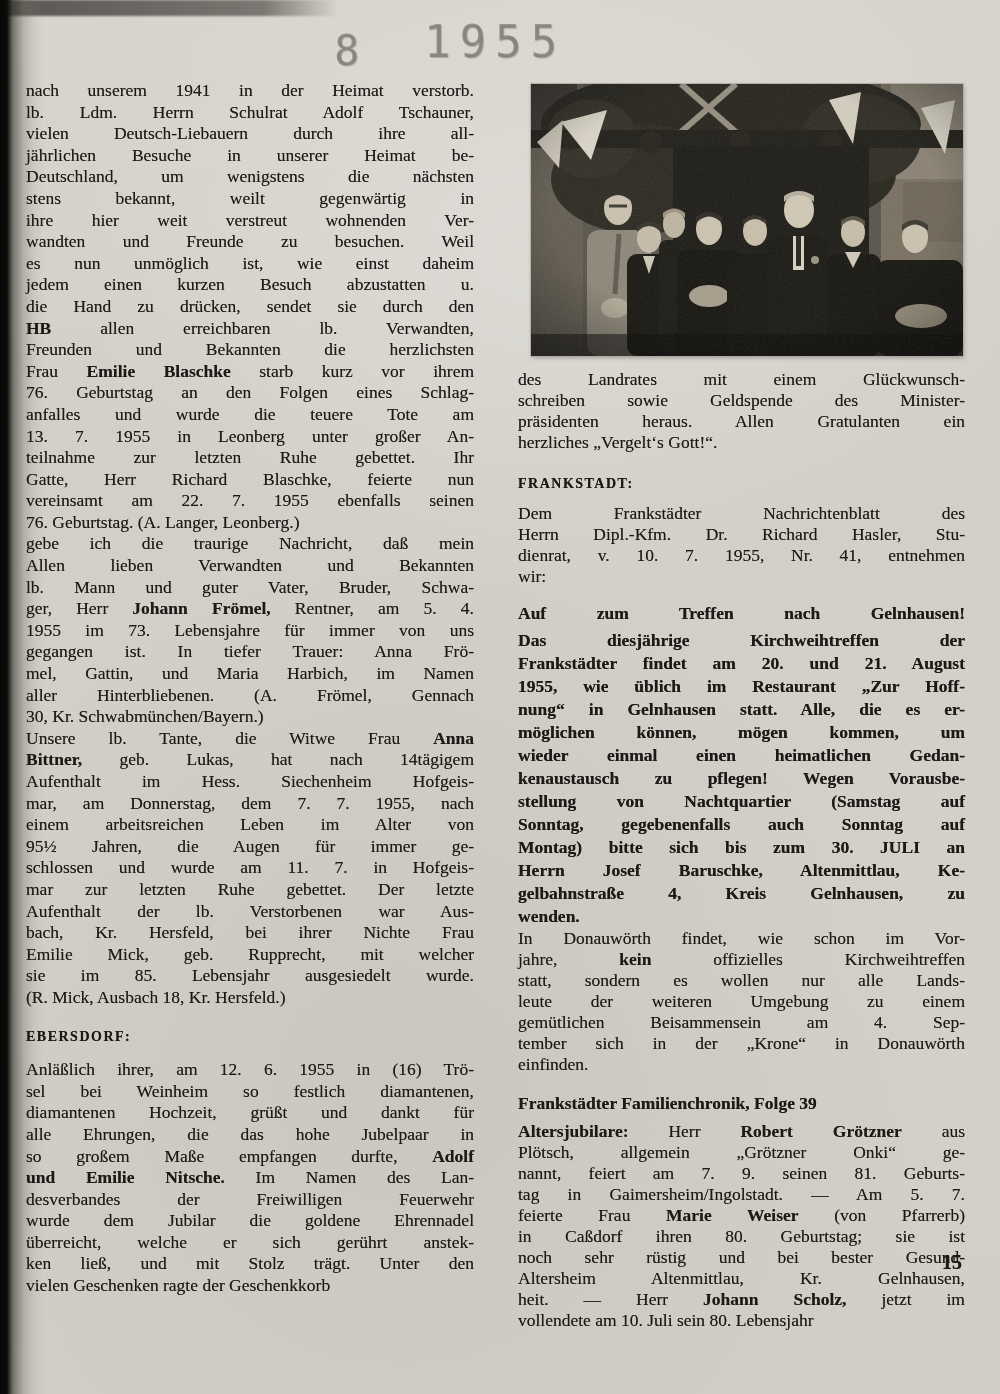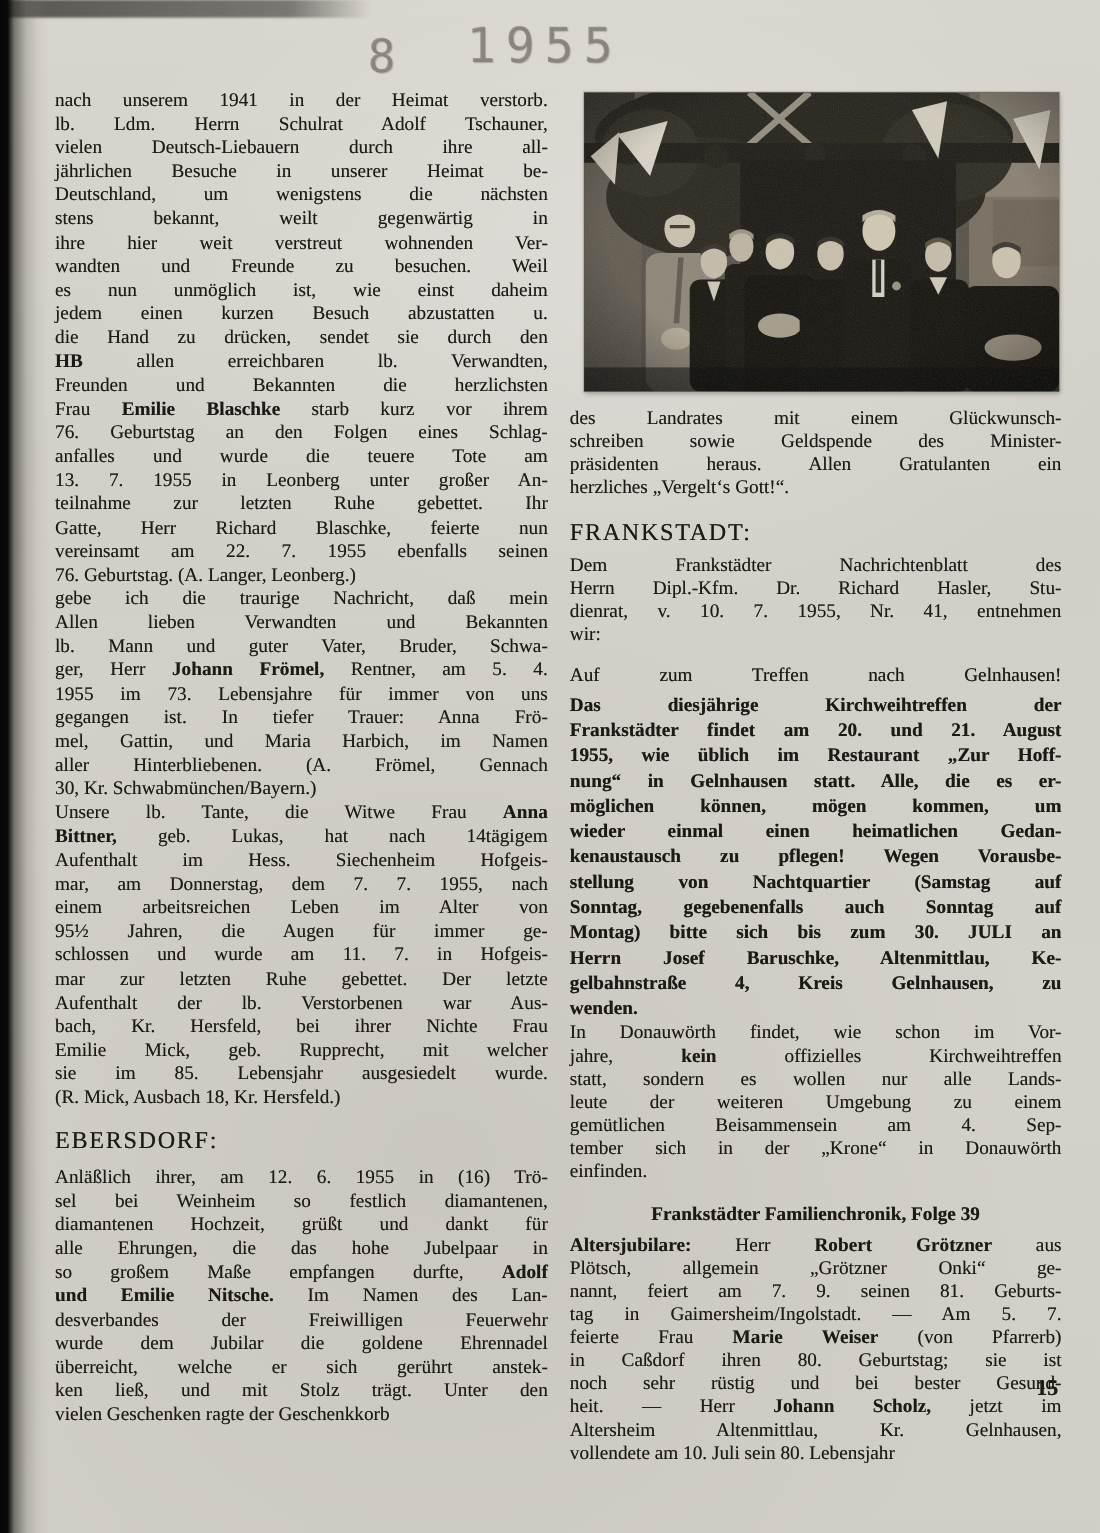--- a/index.html
+++ b/index.html
@@ -30,48 +30,48 @@
     font-family:"DejaVu Sans Mono",monospace;
     color:rgba(115,110,100,.62);
     filter:blur(.5px);
     text-shadow:1px 1px 1px rgba(90,86,78,.35);
     user-select:none;
   }
   .stamp-issue{left:334px;top:26px;font-size:42px;}
   .stamp-year{left:424px;top:16px;font-size:44px;letter-spacing:9px;}
   
   .col{position:absolute;font-size:17.5px;}
-  .left-col{left:50px;top:80px;width:448px;line-height:21.6px;}
+  .left-col{left:26px;top:80px;width:448px;line-height:21.6px;}
   .right-col{left:518px;top:84px;width:447px;line-height:21px;}
   .line{
     text-align:justify;
     -moz-text-align-last:justify;
     text-align-last:justify;
     white-space:normal;
     text-shadow:0 0 .5px rgba(28,26,22,.55);
   }
   .line.last{text-align-last:left;-moz-text-align-last:left;}
   .para{margin:0;}
   .boldpara{font-weight:bold;line-height:23px;}
   .boldpara .line{text-shadow:0 0 .6px rgba(28,26,22,.7);}
   b{font-weight:bold;}
   .heading{
-    font-weight:normal;font-size:22px;letter-spacing:1.5px;
+    font-weight:bold;font-size:14px;letter-spacing:1.5px;
     margin:17px 0 12px 0;
     text-shadow:0 0 .6px rgba(28,26,22,.7);
   }
   .right-col .heading{margin:20px 0 9px 0;}
   .jheading{
-    font-weight:normal;font-size:17.5px;
+    font-weight:bold;font-size:17.5px;
     text-align:justify;text-align-last:justify;-moz-text-align-last:justify;
     margin:16px 0 5px 0;
     text-shadow:0 0 .6px rgba(28,26,22,.7);
   }
   .cheading{
-    font-weight:bold;font-size:17.5px;text-align:center;
+    font-weight:bold;font-size:17.5px;
     margin:18px 0 7px 0;
     text-shadow:0 0 .6px rgba(28,26,22,.7);
   }
   
   .photo{
     width:432px;height:272px;margin:0 0 13px 13px;
     position:relative;
     box-shadow:0 0 0 1px rgba(175,170,160,.8), 1px 2px 4px rgba(60,58,52,.35);
     background:#4c4941;
     overflow:hidden;
@@ -286,21 +286,21 @@
         </div>
         <div class="cheading">Frankstädter Familienchronik, Folge 39</div>
         <div class="para">
           <div class="line"><b>Altersjubilare:</b><span> Herr </span><b>Robert Grötzner</b><span> aus</span></div>
           <div class="line"><span>Plötsch, allgemein „Grötzner Onki“ ge-</span></div>
           <div class="line"><span>nannt, feiert am 7. 9. seinen 81. Geburts-</span></div>
           <div class="line"><span>tag in Gaimersheim/Ingolstadt. — Am 5. 7.</span></div>
           <div class="line"><span>feierte Frau </span><b>Marie Weiser</b><span> (von Pfarrerb)</span></div>
           <div class="line"><span>in Caßdorf ihren 80. Geburtstag; sie ist</span></div>
           <div class="line"><span>noch sehr rüstig und bei bester Gesund-</span></div>
+          <div class="line"><span>Altersheim Altenmittlau, Kr. Gelnhausen,</span></div>
           <div class="line"><span>heit. — Herr </span><b>Johann Scholz,</b><span> jetzt im</span></div>
-          <div class="line"><span>Altersheim Altenmittlau, Kr. Gelnhausen,</span></div>
           <div class="line last"><span>vollendete am 10. Juli sein 80. Lebensjahr</span></div>
         </div>
       </div>
   </div>
 
   <div class="page-number">15</div>
 </div>
 
 </body></html>

